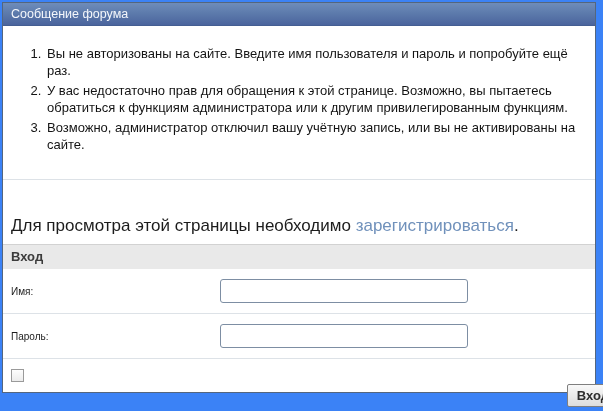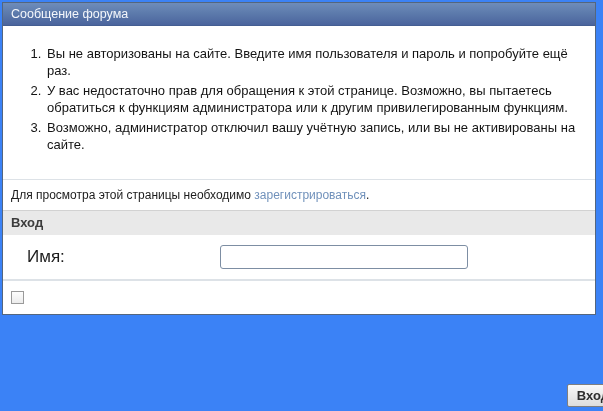--- a/index.html
+++ b/index.html
@@ -35,39 +35,39 @@
   .reasons{
     margin:20px 0 26px 0;
     padding:0 10px 0 38px;
     font-size:13px;color:#141414;
     line-height:16.5px;
   }
   .reasons li{padding-left:2px;margin:4px;}
   .sep{border-top:1px solid #dde2e7;height:0;line-height:0;font-size:0;}
   .register-line{
     padding:8px;
-    font-size:12px;color:#1c1c1c;
+    font-size:17px;color:#1c1c1c;margin-top:28px;
   }
   .register-link{color:#7091bb;text-decoration:none;cursor:pointer;}
   .section-header{
     background:#e9e9e9;
     border-top:1px solid #d2d2d2;
     padding:4px 8px;
     font-size:13px;font-weight:bold;color:#3c3c3c;
     line-height:16px;
   }
   .form-row{
     position:relative;
     height:44px;
     background:#ffffff;
   }
   .form-row .field-label{
-    position:absolute;left:24px;top:50%;
+    position:absolute;left:8px;top:50%;
     transform:translateY(-50%);
-    font-size:17px;color:#1c1c1c;
+    font-size:10px;color:#1c1c1c;
   }
   .text-input{
     position:absolute;left:217px;top:50%;
     transform:translateY(-50%);
     width:238px;height:20px;
     border:1px solid #7d8ea3;
     border-radius:3px;
     padding:1px 4px;
     font-size:13px;
     font-family:"Liberation Sans","DejaVu Sans",sans-serif;
@@ -125,20 +125,24 @@
 
     <div class="section-header">Вход</div>
 
     <div class="form-row">
       <span class="field-label">Имя:</span>
       <input class="text-input" type="text" value="" style="">
     </div>
 
     <div class="sep"></div>
 
+    <div class="form-row">
+      <span class="field-label">Пароль:</span>
+      <input class="text-input" type="password" value="" style="">
+    </div>
 
     <div class="sep"></div>
 
     <div class="remember-row">
       <span class="checkbox"></span>
     </div>
 
   </div>
 
   <div class="button-row">

